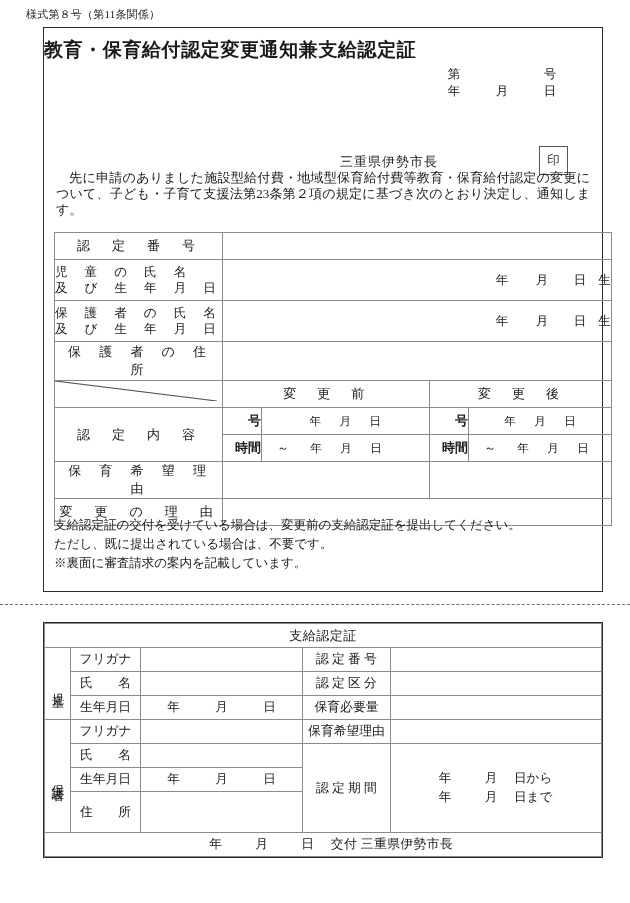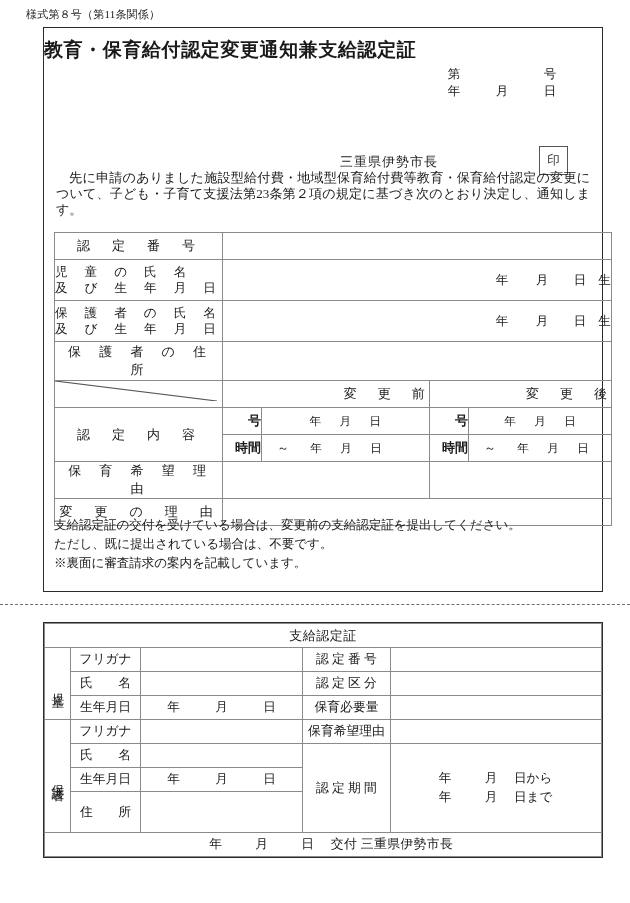--- a/index.html
+++ b/index.html
@@ -147,21 +147,21 @@
   .dateline .g { display: inline-block; width: 40px; text-align: center; }
   .dateline .g2 { display: inline-block; width: 36px; text-align: center; }
 
   
   .diag {
     position: relative;
     overflow: hidden;
   }
   .diag svg { position: absolute; left: 0; top: 0; }
 
-  .ba-head { text-align: right; letter-spacing: 4px; padding-left: 4px; }
+  .ba-head { text-align: center; letter-spacing: 4px; padding-left: 4px; }
 
   .unit-cell {
     text-align: right;
     padding-right: 4px;
     font-weight: bold;
     font-size: 13px;
   }
   .ymd {
     font-size: 11.6px;
     letter-spacing: 0.2px;

